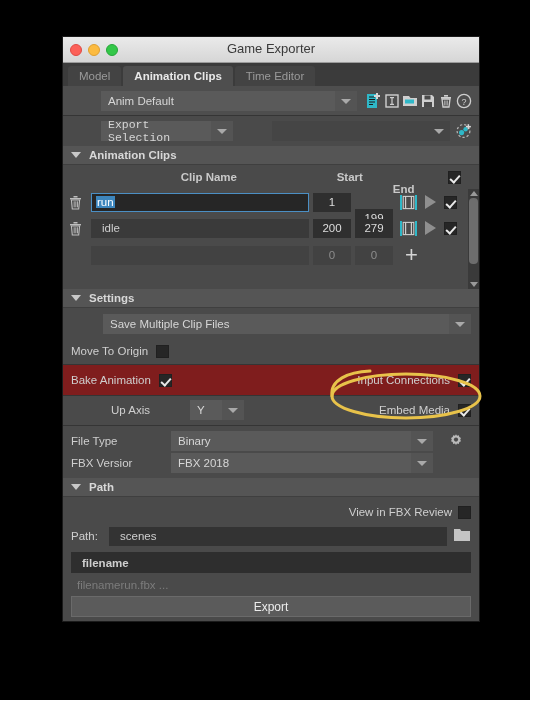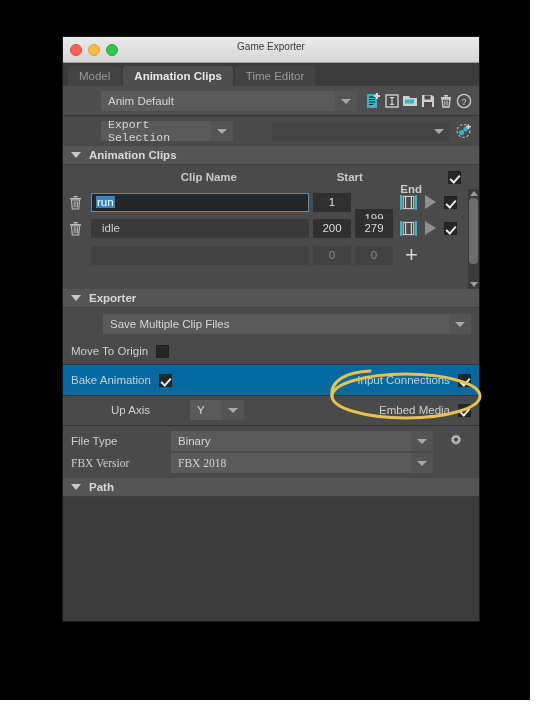--- a/index.html
+++ b/index.html
@@ -26,21 +26,21 @@
   }
   
   #titlebar {
     height: 26px; width: 100%;
     background: linear-gradient(#eaeaea, #d6d6d6);
     border-bottom: 1px solid #9b9b9b;
     position: relative;
   }
   #titlebar .title {
     position: absolute; left: 0; right: 0; top: 4px;
-    text-align: center; font-size: 10px; color: #3a3a3a;
+    text-align: center; font-size: 13px; color: #3a3a3a;
   }
   .lights { position: absolute; left: 7px; top: 7px; display: flex; gap: 6px; }
   .light { width: 12px; height: 12px; border-radius: 50%; }
   .light.red { background: #fc6058; border: 1px solid #e04a43; }
   .light.yellow { background: #fcbb40; border: 1px solid #dfa031; }
   .light.green { background: #33c748; border: 1px solid #27a73a; }
 
   
   #body { background: #3b3b3b; padding: 0; height: 559px; position: relative; }
 
@@ -247,21 +247,21 @@
         <span class="tri"></span>
         <span>Animation Clips</span>
       </div>
 
       <div style="background:#4a4a4a;">
 
         <div class="row" style="height:24px;padding-left:6px;gap:13px;">
           <div style="width:22px;"></div>
           <div class="lbl" style="width:218px;text-align:center;font-weight:bold;color:#c9c9c9;">Clip Name</div>
           <div class="lbl" style="width:38px;text-align:center;font-weight:bold;color:#c9c9c9;margin-left:4px;">Start</div>
-          <div class="lbl" style="width:38px;text-align:right;font-weight:bold;color:#c9c9c9;margin-left:4px;margin-top:24px;">End</div>
+          <div class="lbl" style="width:38px;text-align:center;font-weight:bold;color:#c9c9c9;margin-left:4px;margin-top:24px;">End</div>
           <div style="flex:1;"></div>
           <div class="chk on" style="margin-right:18px;"></div>
         </div>
 
         <div class="row" style="align-items:stretch;">
           <div style="flex:1;text-align:center;">
 
             <div class="clip-row">
               <div class="trash">
                 <svg width="13" height="15" viewBox="0 0 13 15">
@@ -341,39 +341,39 @@
             <div class="sc-arrow-up"></div>
             <div class="scroll-thumb" style="height:66px;"></div>
             <div style="flex:1;"></div>
             <div class="sc-arrow-dn"></div>
           </div>
         </div>
       </div>
 
       <div class="sect-header">
         <span class="tri"></span>
-        <span>Exporter</span>
+        <span>Settings</span>
       </div>
 
       <div style="background:#4a4a4a;padding:6px 8px 2px 8px;">
         <div class="row" style="margin-bottom:6px;">
           <div class="combo" style="flex:1;">Save Multiple Clip Files</div>
           <div class="combo-arrow">
               <span class="arrow-dn"></span>
             </div>
         </div>
 
         <div class="row" style="height:22px;gap:8px;">
           <span class="lbl">Move To Origin</span>
           <div class="chk"></div>
         </div>
       </div>
       <div class="divline"></div>
 
-      <div style="background:#0369a1;padding:4px 8px;">
+      <div style="background:#7f1d1d;padding:4px 8px;">
         <div class="row" style="height:22px;">
           <span class="lbl">Bake Animation</span>
           <div class="chk on" style="margin-left:8px;"></div>
           <div style="flex:1;"></div>
           <span class="lbl">Input Connections</span>
           <div class="chk on" style="margin-left:8px;"></div>
         </div>
       </div>
       <div class="divline"></div>
 
@@ -401,35 +401,58 @@
               <span class="arrow-dn"></span>
             </div>
           <div style="flex:1;"></div>
           <div class="tb-ico" style="margin-right:6px;">
             <svg width="18" height="18" viewBox="0 0 18 18">
               <path d="M9 2.2l1 1.5 1.8-.4.5 1.8 1.7.8-.8 1.7.8 1.7-1.7.8-.5 1.8-1.8-.4L9 13l-1-1.5-1.8.4-.5-1.8-1.7-.8.8-1.7-.8-1.7 1.7-.8.5-1.8 1.8.4z" fill="#b9b9b9"></path>
               <circle cx="9" cy="7.6" r="2.1" fill="#4a4a4a"></circle>
             </svg>
           </div>
         </div>
-        <div class="row" style="height:22px;font-family:Liberation Serif, serif;">
+        <div class="row" style="height:22px;">
           <span class="lbl" style="width:68px;overflow:hidden;white-space:nowrap;">FBX Versior</span>
           <div class="combo" style="width:240px;">FBX 2018</div>
           <div class="combo-arrow">
               <span class="arrow-dn"></span>
             </div>
           <div style="flex:1;"></div>
         </div>
       </div>
 
       <div class="sect-header">
         <span class="tri"></span>
         <span>Path</span>
       </div>
 
+      <div style="background:#4a4a4a;padding:4px 8px 8px 8px;">
+        <div class="row" style="height:22px;justify-content:flex-end;">
+          <span class="lbl">View in FBX Review</span>
+          <div class="chk" style="margin-left:6px;"></div>
+        </div>
+
+        <div class="row" style="height:22px;margin-top:2px;">
+          <span class="lbl" style="width:38px;">Path:</span>
+          <div class="field" style="flex:1;background:#333333;border-color:#333333;">scenes</div>
+          <div style="width:6px;"></div>
+          <div>
+            <svg width="18" height="15" viewBox="0 0 18 15">
+              <path d="M1 2h6l1.4 2H17v10H1z" fill="#c4c4c4"></path>
+            </svg>
+          </div>
+        </div>
+
+        <div class="field" style="height:21px;margin-top:5px;background:#2e2e2e;border-color:#2e2e2e;font-weight:bold;">filename</div>
+
+        <div class="lbl" style="color:#7c7c7c;margin:6px 0 5px 6px;">filenamerun.fbx ...</div>
+
+        <div class="btn-export">Export</div>
+      </div>
 
     </div>
   </div>
 
   <svg id="annot" width="170" height="58" viewBox="0 0 170 58">
     <ellipse cx="88" cy="30" rx="74" ry="22" fill="none" stroke="#e8c24a" stroke-width="3" stroke-linecap="round"></ellipse>
     <path d="M14 30 C12 14 30 6 52 5" fill="none" stroke="#e8c24a" stroke-width="3" stroke-linecap="round"></path>
   </svg>
 </div>
 

